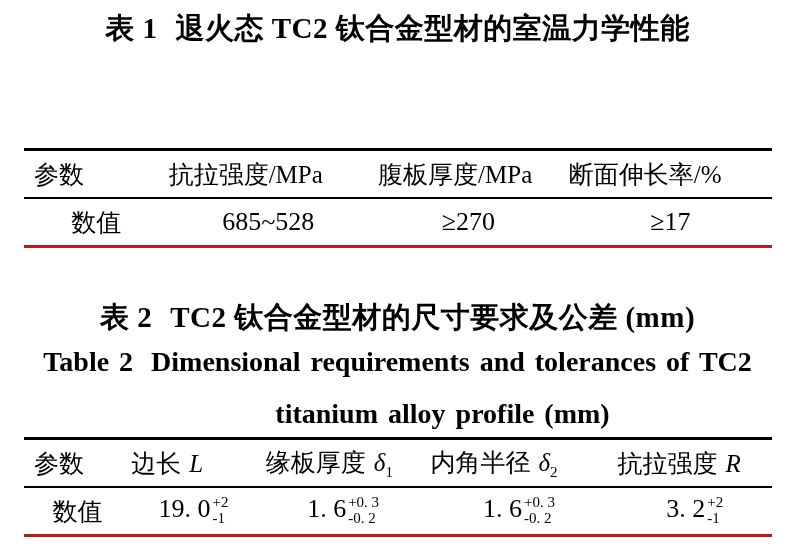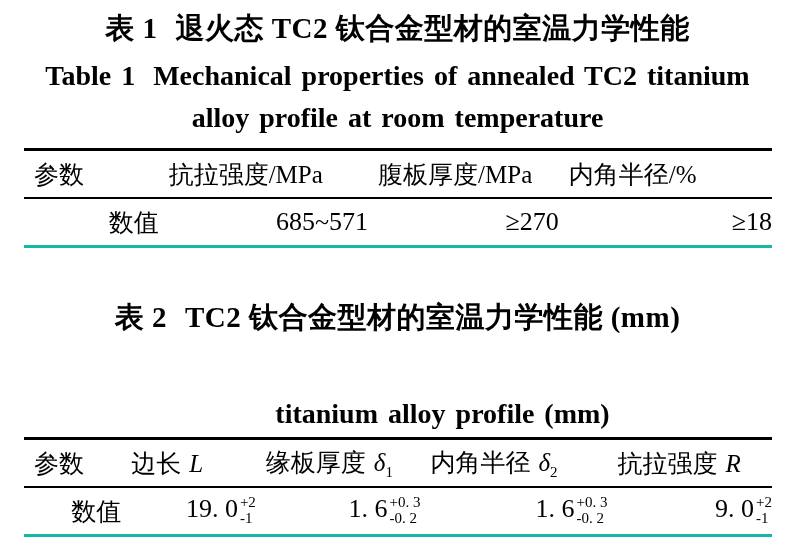--- a/index.html
+++ b/index.html
@@ -14,80 +14,79 @@
     position:absolute;left:0;width:795px;
     text-align:center;font-weight:bold;color:#000000;
     white-space:nowrap;
   }
   .cap-zh{font-size:29px;line-height:38px;letter-spacing:0.5px;}
   .cap-en{font-size:28px;line-height:38px;word-spacing:3px;}
   .cap-label{margin-right:18px;}
   table.tbl{
     position:absolute;left:24px;width:748px;
     border-collapse:collapse;table-layout:fixed;
-    border-top:3px solid #000;border-bottom:3px solid #14b8a6;
+    border-top:3px solid #000;border-bottom:3px solid #b91c1c;
     font-size:25px;color:#000;
   }
   table.tbl tr.hdr th{
     border-bottom:2px solid #000;
     font-weight:normal;text-align:left;
     height:46px;padding:0 0 0 10px;vertical-align:middle;
     white-space:nowrap;overflow:visible;
   }
   table.tbl td{
-    text-align:right;height:46px;padding:0 0 0 10px;
+    text-align:center;height:46px;padding:0 0 0 10px;
     vertical-align:middle;white-space:nowrap;overflow:visible;
   }
   .num{font-size:26px;}
   .var{font-style:italic;margin-left:8px;}
   sub.vsub{font-size:15px;}
   .tol{
     display:inline-flex;flex-direction:column;align-items:flex-start;
     vertical-align:middle;font-size:15px;line-height:1.08;
     margin-left:2px;position:relative;top:-1px;
   }
 </style>
 </head>
 <body>
 
 <div class="page">
 
   <div class="cap cap-zh" style="top:9px;">
     <span class="cap-label">表 1</span><span>退火态 TC2 钛合金型材的室温力学性能</span>
   </div>
-  <div class="cap cap-en" style="top:57px;">
-    <span class="cap-label">Table 1</span><span>Mechanical properties of annealed TC2 titanium</span>
-  </div>
-  <div class="cap cap-en" style="top:99px;">alloy profile at room temperature</div>
 
   <table class="tbl" style="top:148px;">
     <colgroup>
       <col style="width:18%">
         <col style="width:28%">
         <col style="width:25.5%">
         <col style="width:28.5%">
     </colgroup>
     <tbody>
         <tr class="hdr">
       <th>参数</th>
       <th>抗拉强度/MPa</th>
       <th>腹板厚度/MPa</th>
-      <th>内角半径/%</th>
+      <th>断面伸长率/%</th>
     </tr>
     <tr>
       <td>数值</td>
-      <td class="num">685~571</td>
+      <td class="num">685~528</td>
       <td class="num">≥270</td>
-      <td class="num">≥18</td>
+      <td class="num">≥17</td>
     </tr>
   </tbody>
     </table>
 
   <div class="cap cap-zh" style="top:298px;">
-    <span class="cap-label">表 2</span><span>TC2 钛合金型材的室温力学性能 (mm)</span>
+    <span class="cap-label">表 2</span><span>TC2 钛合金型材的尺寸要求及公差 (mm)</span>
+  </div>
+  <div class="cap cap-en" style="top:343px;">
+    <span class="cap-label">Table 2</span><span>Dimensional requirements and tolerances of TC2</span>
   </div>
   <div class="cap cap-en" style="top:395px;padding-left:45px;">titanium alloy profile (mm)</div>
 
   <table class="tbl" style="top:437px;">
     <colgroup>
       <col style="width:13%">
         <col style="width:18%">
         <col style="width:22%">
         <col style="width:25%">
         <col style="width:22%">
@@ -114,21 +113,21 @@
               <span>-0. 2</span>
             </span>
       </td>
       <td class="num">
         <span>1. 6</span><span class="tol">
               <span>+0. 3</span>
               <span>-0. 2</span>
             </span>
       </td>
       <td class="num">
-        <span>9. 0</span><span class="tol">
+        <span>3. 2</span><span class="tol">
               <span>+2</span>
               <span>-1</span>
             </span>
       </td>
     </tr>
   </tbody>
     </table>
 
 </div>
 

